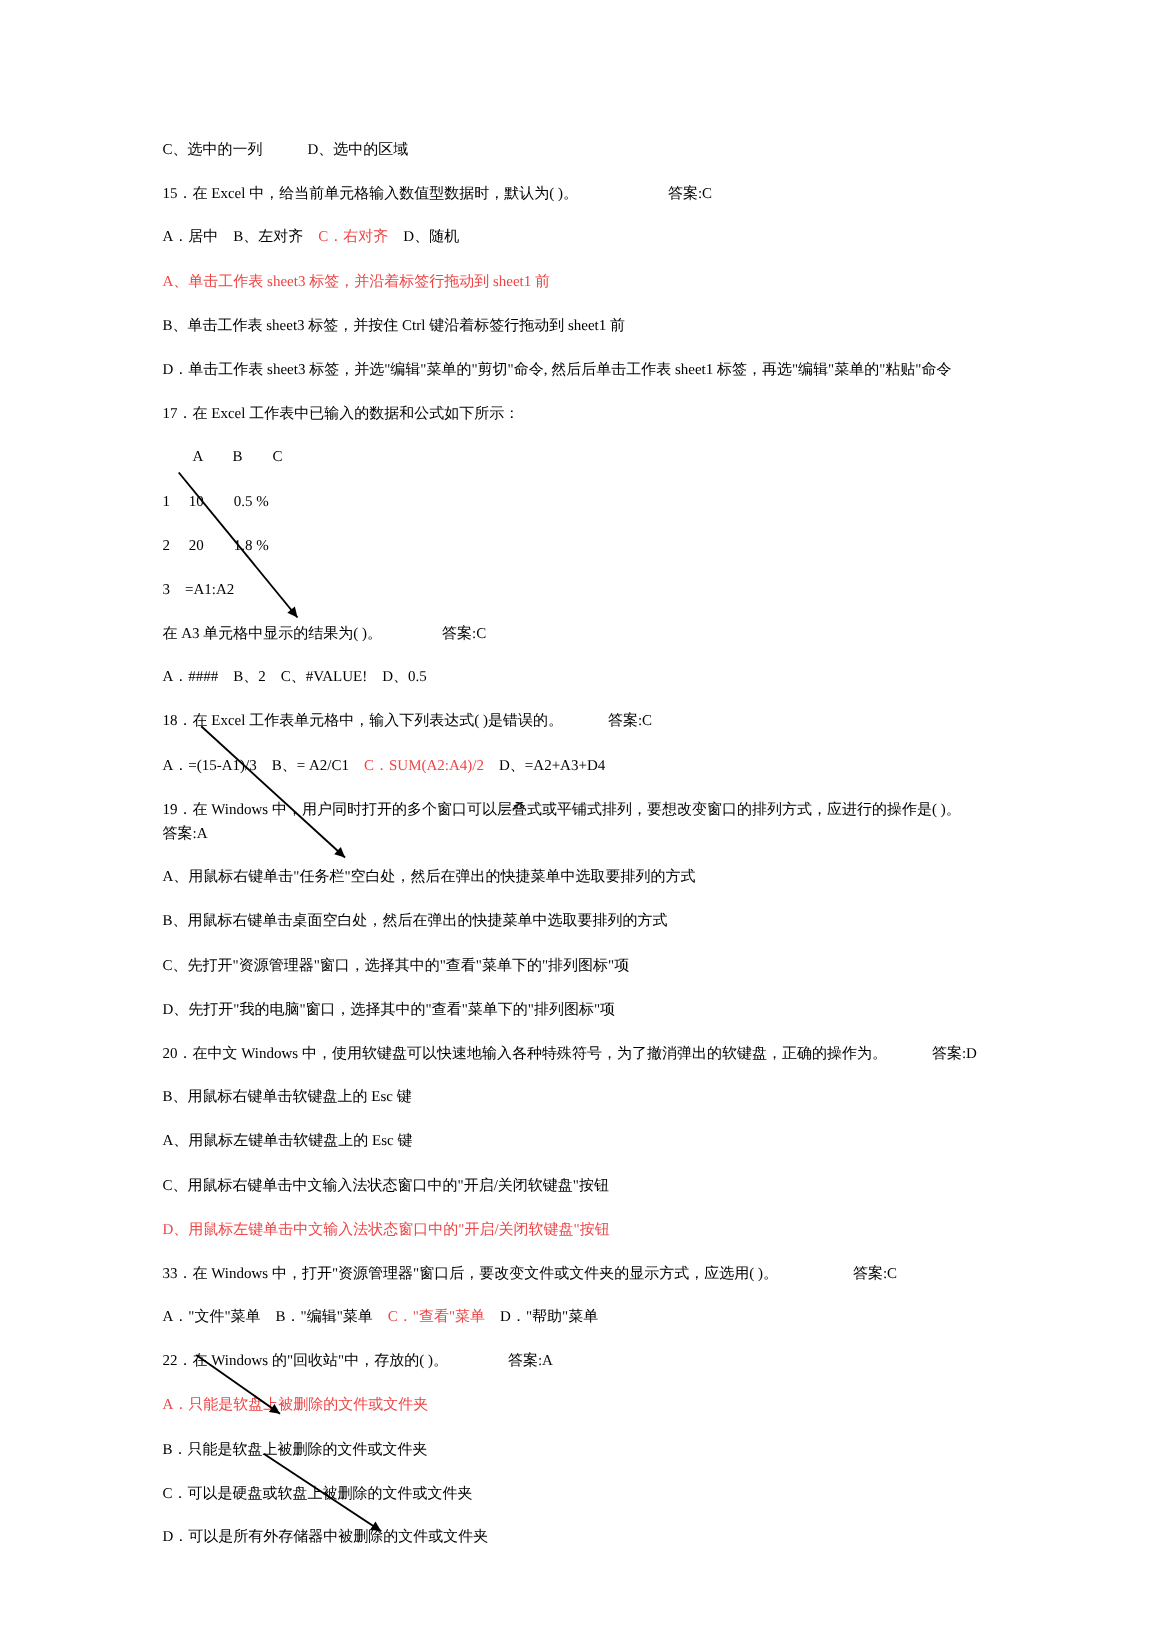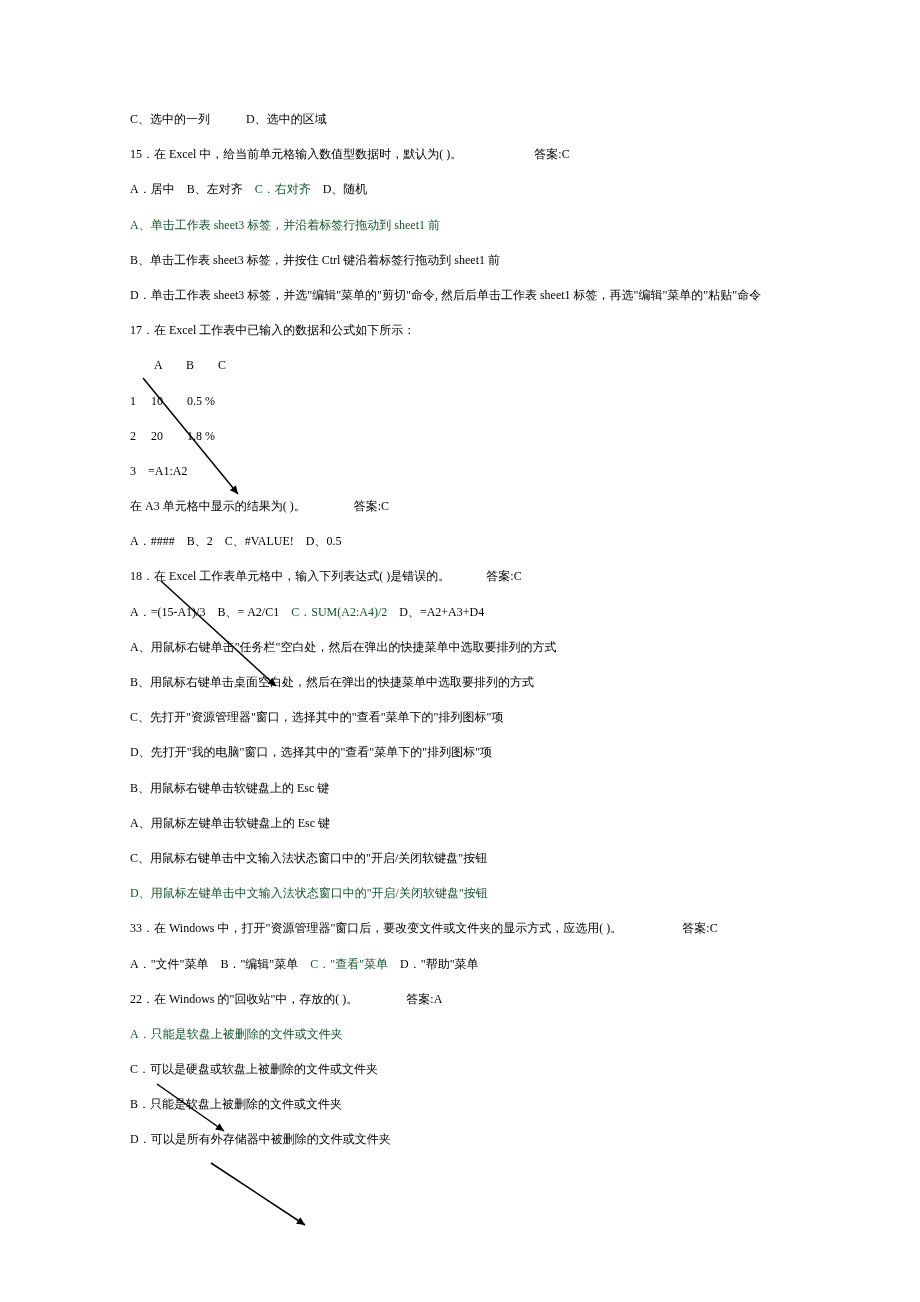--- a/index.html
+++ b/index.html
@@ -16,21 +16,21 @@
       padding: 110px 130px 80px 130px;
       position: relative;
     }
     .line {
       margin-bottom: 16px;
       white-space: normal;
       word-break: break-word;
       font-family: Liberation Serif, serif;
     }
     .highlight {
-      color: #14532d;
+      color: #ef4444;
     }
     .arrow {
       position: absolute;
       pointer-events: none;
     }
     .arrow svg { overflow: visible; }
   </style>
 </head>
 <body>
 
@@ -44,34 +44,36 @@
       <div class="line"><span>D．单击工作表 sheet3 标签，并选"编辑"菜单的"剪切"命令,  然后后单击工作表 sheet1 标签，再选"编辑"菜单的"粘贴"命令</span></div>
       <div class="line"><span>17．在 Excel 工作表中已输入的数据和公式如下所示：</span></div>
       <div class="line"><span>　　A　　B　　C</span></div>
       <div class="line"><span>1　 10　　0.5 %</span></div>
       <div class="line"><span>2　 20　　1.8 %</span></div>
       <div class="line"><span>3　=A1:A2</span></div>
       <div class="line"><span>在 A3 单元格中显示的结果为( )。</span><span>　　　　答案:C</span></div>
       <div class="line"><span>A．####　B、2　C、#VALUE!　D、0.5</span></div>
       <div class="line"><span>18．在 Excel 工作表单元格中，输入下列表达式( )是错误的。　　　答案:C</span></div>
       <div class="line"><span>A．=(15-A1)/3　B、= A2/C1　</span><span class="highlight">C．SUM(A2:A4)/2</span><span>　D、=A2+A3+D4</span></div>
+      <div class="line"><span>19．在 Windows 中，用户同时打开的多个窗口可以层叠式或平铺式排列，要想改变窗口的排列方式，应进行的操作是( )。　　答案:A</span></div>
       <div class="line"><span>A、用鼠标右键单击"任务栏"空白处，然后在弹出的快捷菜单中选取要排列的方式</span></div>
       <div class="line"><span>B、用鼠标右键单击桌面空白处，然后在弹出的快捷菜单中选取要排列的方式</span></div>
       <div class="line"><span>C、先打开"资源管理器"窗口，选择其中的"查看"菜单下的"排列图标"项</span></div>
       <div class="line"><span>D、先打开"我的电脑"窗口，选择其中的"查看"菜单下的"排列图标"项</span></div>
+      <div class="line"><span>20．在中文 Windows 中，使用软键盘可以快速地输入各种特殊符号，为了撤消弹出的软键盘，正确的操作为。</span><span>　　　答案:D</span></div>
       <div class="line"><span>B、用鼠标右键单击软键盘上的 Esc 键</span></div>
       <div class="line"><span>A、用鼠标左键单击软键盘上的 Esc 键</span></div>
       <div class="line"><span>C、用鼠标右键单击中文输入法状态窗口中的"开启/关闭软键盘"按钮</span></div>
       <div class="line"><span class="highlight">D、用鼠标左键单击中文输入法状态窗口中的"开启/关闭软键盘"按钮</span></div>
       <div class="line"><span>33．在 Windows 中，打开"资源管理器"窗口后，要改变文件或文件夹的显示方式，应选用( )。</span><span>　　　　　答案:C</span></div>
       <div class="line"><span>A．"文件"菜单　B．"编辑"菜单　</span><span class="highlight">C．"查看"菜单</span><span>　D．"帮助"菜单</span></div>
       <div class="line"><span>22．在 Windows 的"回收站"中，存放的( )。</span><span>　　　　答案:A</span></div>
       <div class="line"><span class="highlight">A．只能是软盘上被删除的文件或文件夹</span></div>
+      <div class="line"><span>B．只能是软盘上被删除的文件或文件夹</span></div>
       <div class="line"><span>C．可以是硬盘或软盘上被删除的文件或文件夹</span></div>
-      <div class="line"><span>B．只能是软盘上被删除的文件或文件夹</span></div>
       <div class="line"><span>D．可以是所有外存储器中被删除的文件或文件夹</span></div>
     </div>
 </div>
 
 <div class="arrow" style="left: 133px; top: 368px; width: 115px; height: 136px;"><svg width="115" height="136">
       <line x1="10" y1="10" x2="105" y2="126" stroke="#000" stroke-width="1.5"></line>
       <polygon points="105,126 96.84120107493689,122.20078954249846 102.88341441900363,117.25242516589208" fill="#000"></polygon>
     </svg></div>
 <div class="arrow" style="left: 151px; top: 571px; width: 135px; height: 125px;"><svg width="135" height="125">
       <line x1="10" y1="10" x2="125" y2="115" stroke="#000" stroke-width="1.5"></line>

